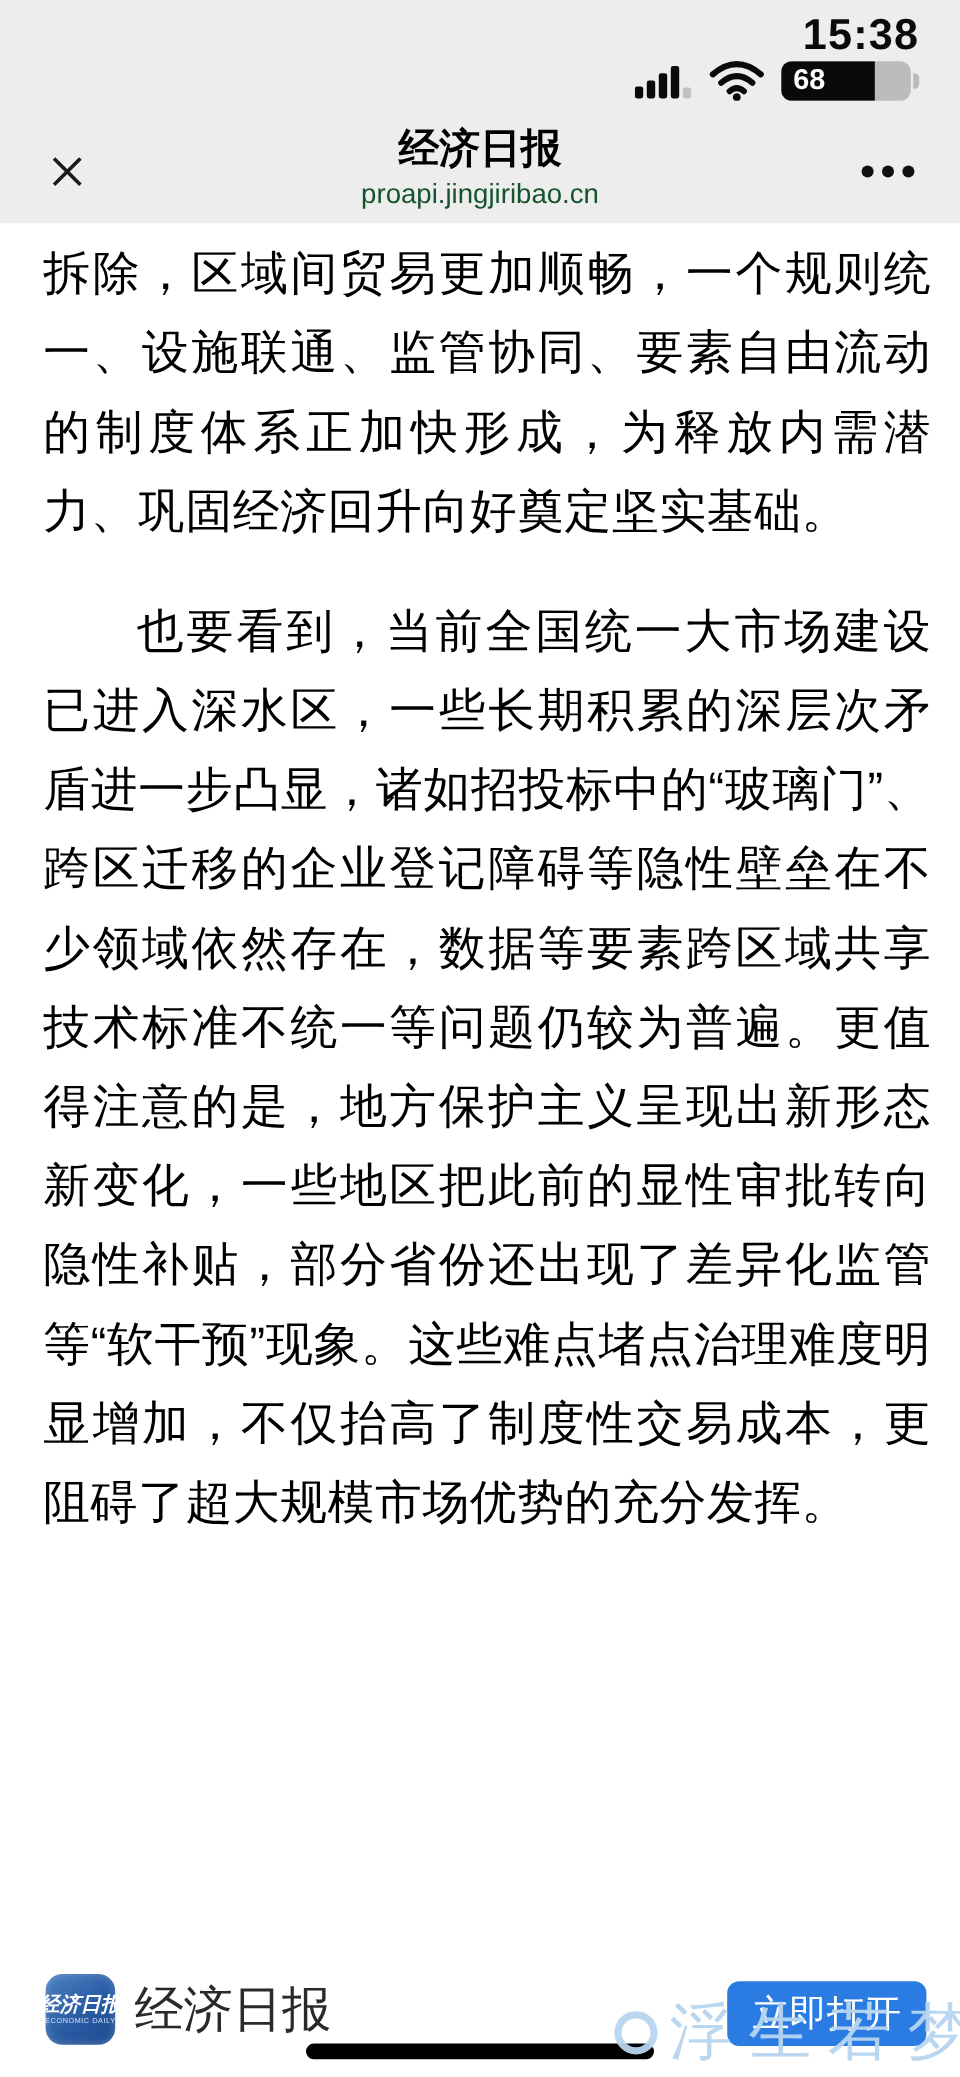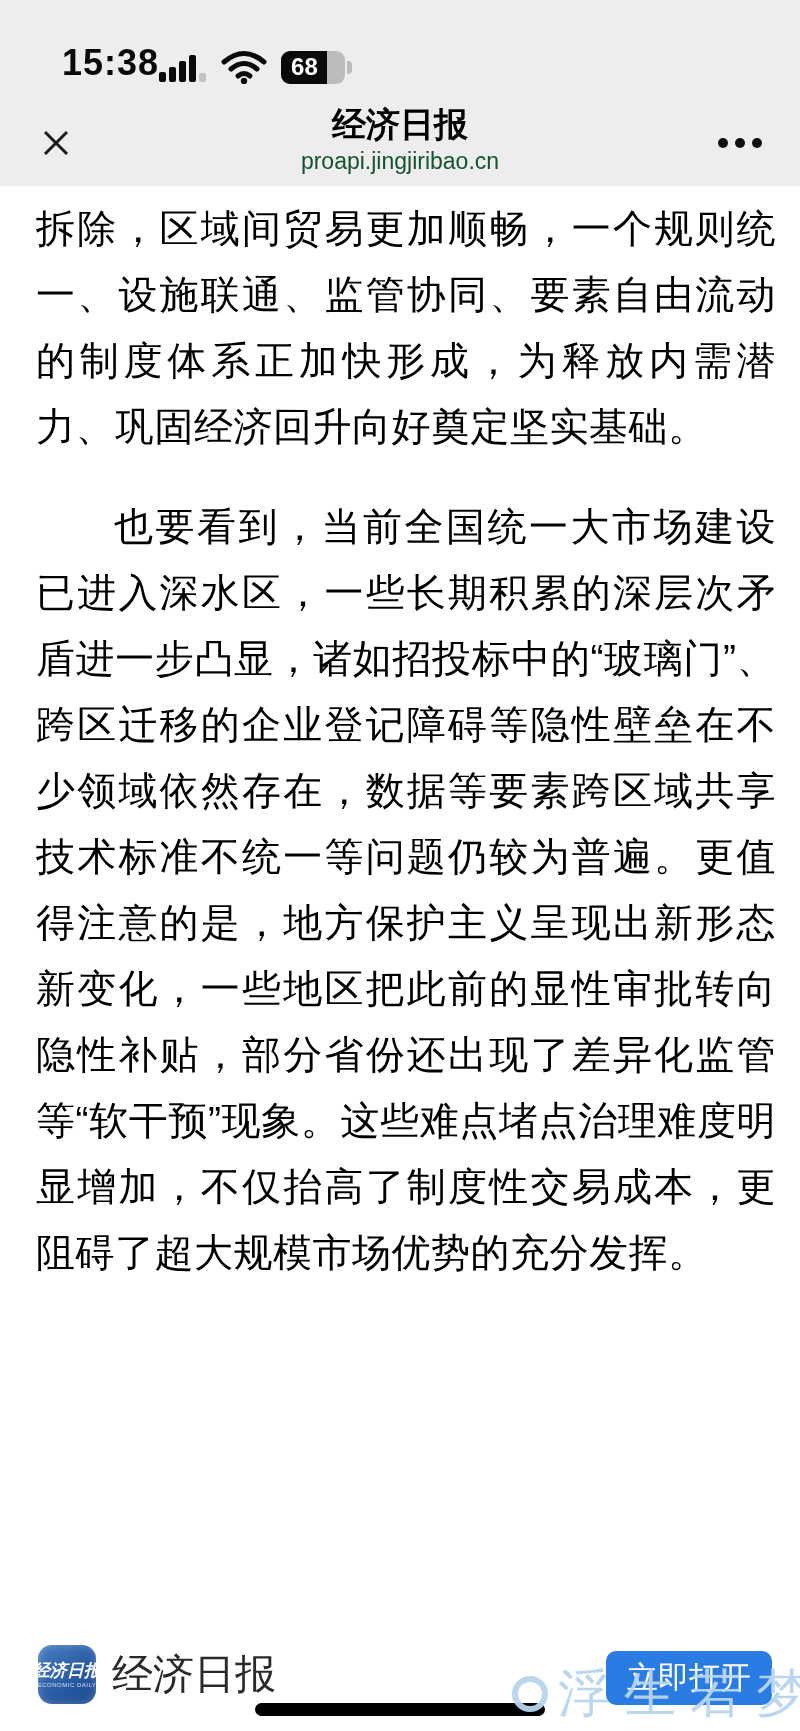--- a/index.html
+++ b/index.html
@@ -5,29 +5,30 @@
   html,body{margin:0;padding:0;}
   body{
     width:800px;height:1731px;position:relative;overflow:hidden;
     background:#ffffff;font-family:"Liberation Sans","DejaVu Sans",sans-serif;
     -webkit-font-smoothing:antialiased;
   }
   
   .chrome{background:#ededed;}
   .status-bar{
     height:100px;box-sizing:border-box;
-    display:flex;align-items:flex-end;justify-content:flex-start;
+    display:flex;align-items:flex-end;justify-content:flex-end;
     padding:0 34px 16px 62px;
+    flex-direction:column;
   }
   .status-time{font-size:36px;font-weight:700;color:#0a0a0a;letter-spacing:1px;}
   .status-icons{display:flex;align-items:center;gap:14px;}
   .battery{display:flex;align-items:center;}
   .bat-body{
     position:relative;width:64px;height:33px;border-radius:9px;
-    background:#bcbcbe;overflow:hidden;
+    background:#bcbcbe;overflow:hidden;padding-left:44px;
   }
   .bat-fill{position:absolute;left:0;top:0;bottom:0;width:72%;background:#0a0a0a;}
   .bat-text{
     position:absolute;inset:0;display:flex;align-items:center;justify-content:flex-start;
     padding-left:10px;color:#ffffff;font-size:24px;font-weight:700;
   }
   .bat-nub{width:5px;height:13px;background:#bcbcbe;border-radius:0 4px 4px 0;margin-left:2px;}
   .nav-bar{
     height:86px;position:relative;display:flex;align-items:center;
     box-sizing:border-box;padding:0 38px;

